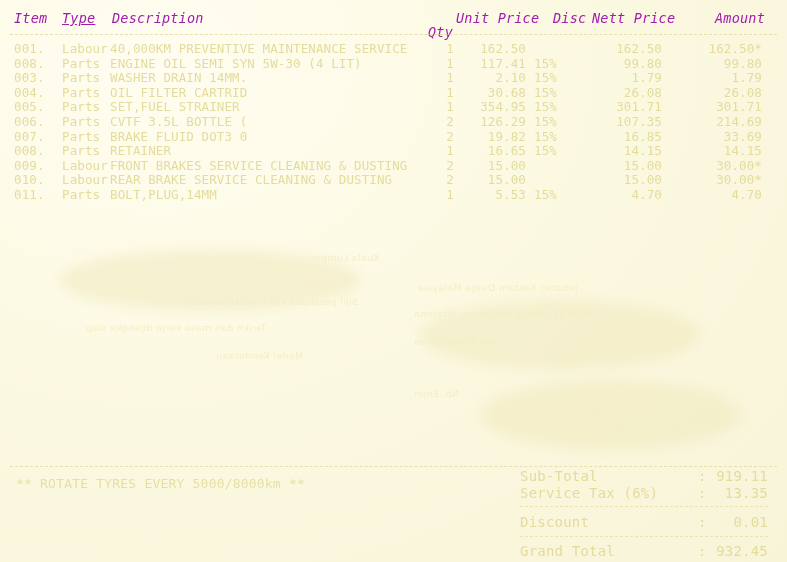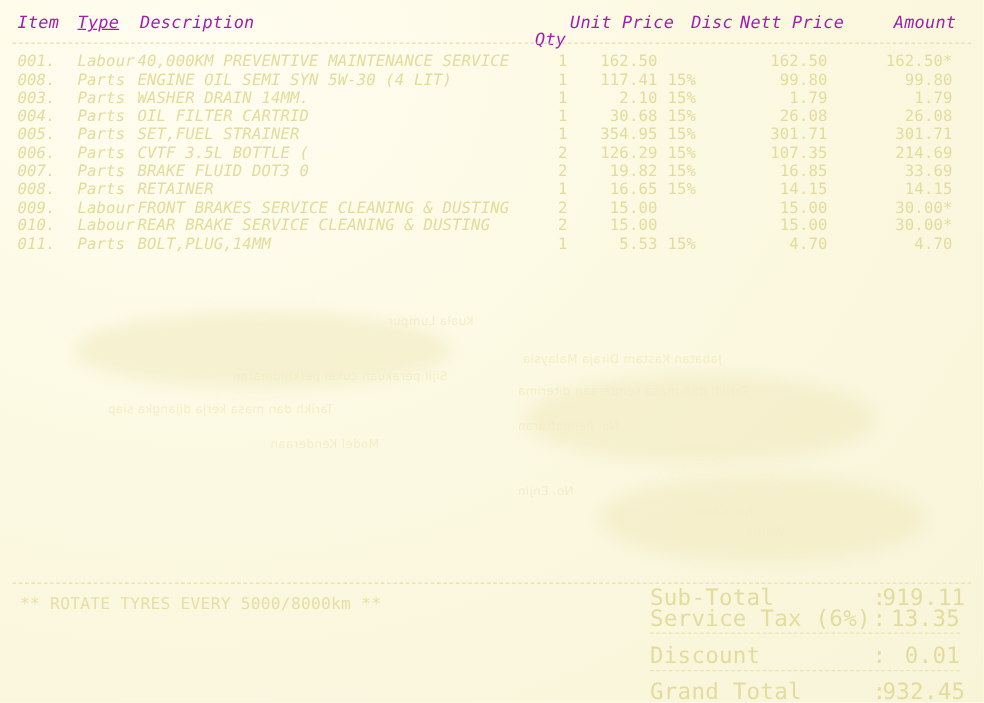--- a/index.html
+++ b/index.html
@@ -61,21 +61,20 @@
   
   .items {
     position: absolute;
     top: 42px;
     left: 0;
     right: 0;
     font-size: 12.5px;
     line-height: 14.6px;
     color: #e4dc9c;
     letter-spacing: 0.1px;
-    font-style: italic;
   }
   .row {
     position: relative;
     height: 14.6px;
     white-space: nowrap;
   }
   .c-no    { position: absolute; left: 14px; }
   .c-type  { position: absolute; left: 62px; }
   .c-desc  { position: absolute; left: 110px; }
   .c-qty   { position: absolute; left: 432px; width: 22px; text-align: right; }
@@ -106,21 +105,21 @@
     color: #e6dfa4;
     letter-spacing: 0.2px;
   }
 
   
   .totals {
     position: absolute;
     left: 520px;
     top: 468px;
     width: 250px;
-    font-size: 18px;
+    font-size: 14px;
     color: #e4dc9c;
     letter-spacing: 0.2px;
   }
   .t-row {
     position: relative;
     height: 17px;
     white-space: nowrap;
   }
   .t-label { position: absolute; left: 0; }
   .t-colon { position: absolute; left: 178px; }

